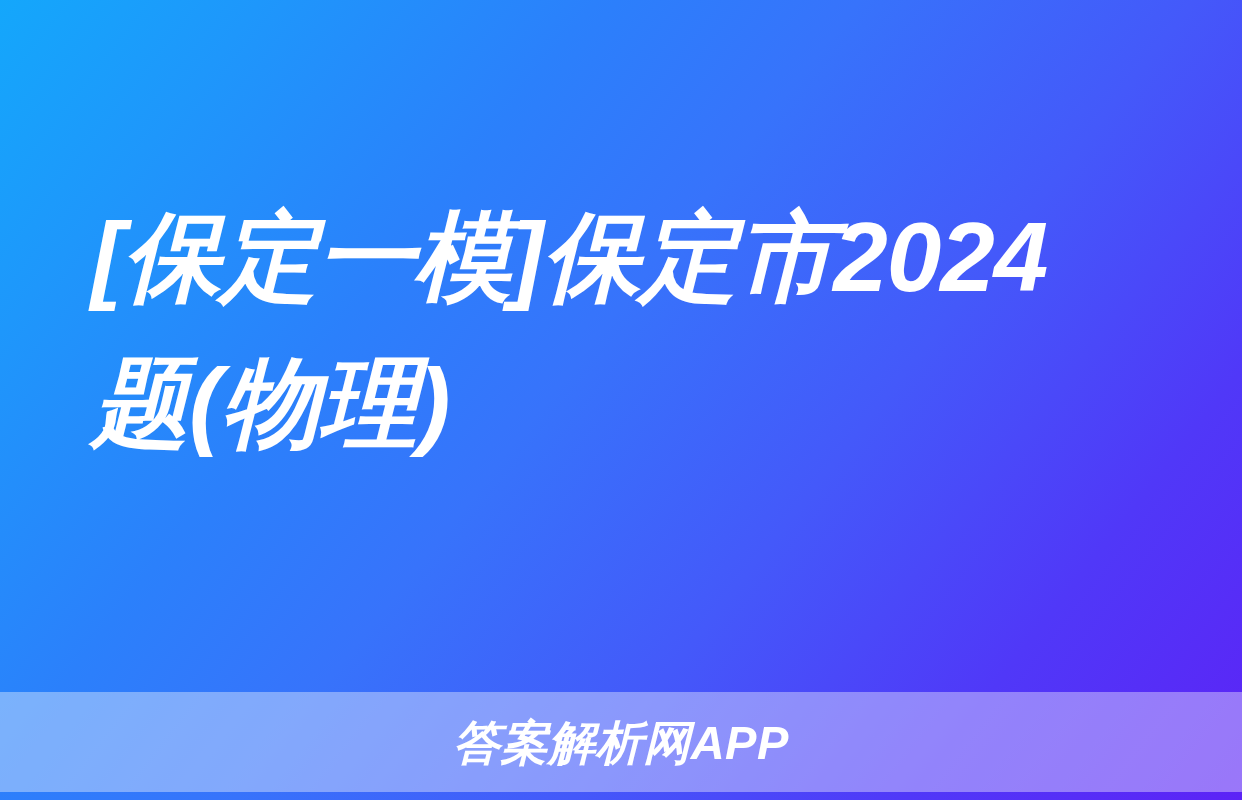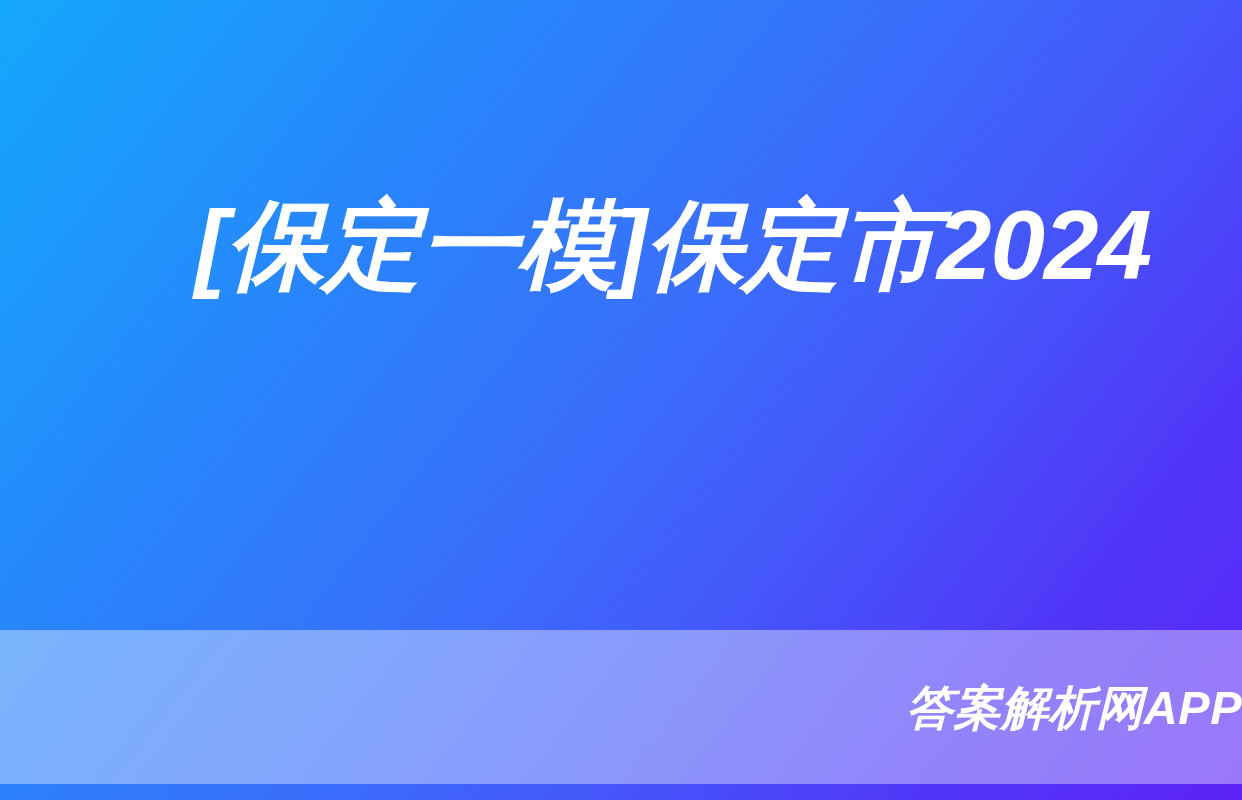--- a/index.html
+++ b/index.html
@@ -23,24 +23,24 @@
         #3773FB 46%,
         #4459FA 64%,
         #5038F8 82%,
         #5C23F6 100%);
   }
 
   
   .title-block {
     position: absolute;
     left: 50%;
-    top: 172px;
+    top: 184px;
     transform: translateX(-50%);
     width: 1060px;
-    text-align: right;
+    text-align: left;
   }
 
   .title-line {
     display: block;
     color: #ffffff;
     font-size: 98px;
     line-height: 146px;
     font-weight: 700;
     font-style: italic;
     letter-spacing: -1px;
@@ -49,45 +49,46 @@
 
   .title-line.line-3 {
     letter-spacing: 0px;
   }
 
   
   .watermark-band {
     position: absolute;
     left: 0;
     right: 0;
-    bottom: 16px;
-    height: 154px;
+    bottom: 8px;
+    height: 100px;
     background: rgba(255, 255, 255, 0.38);
     display: flex;
     align-items: center;
-    justify-content: flex-end;
+    justify-content: center;
   }
 
   .watermark-text {
     color: #ffffff;
     font-size: 47px;
     font-weight: 700;
     font-style: italic;
     letter-spacing: 0.5px;
     line-height: 1;
     white-space: nowrap;
     user-select: none;
   }
 </style>
 </head>
 <body>
 
 <div id="poster">
 
   <div class="title-block">
     <span class="title-line line-1">[保定一模]保定市2024</span>
+    <span class="title-line line-3">题(物理)</span>
   </div>
 
   <div class="watermark-band">
     <span class="watermark-text">答案解析网APP</span>
   </div>
 
 </div>
 
 </body></html>

